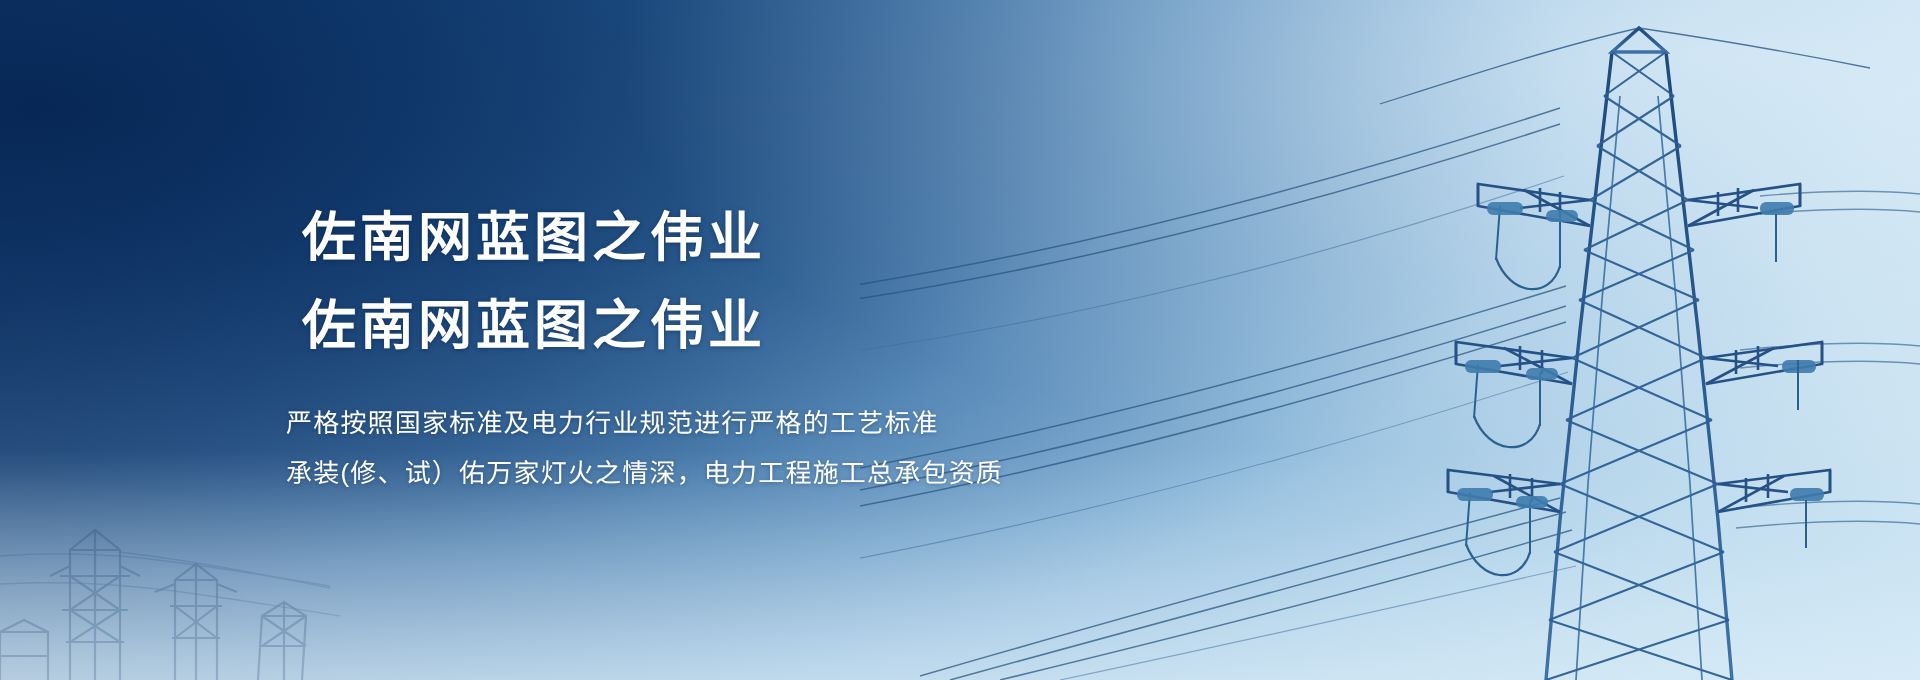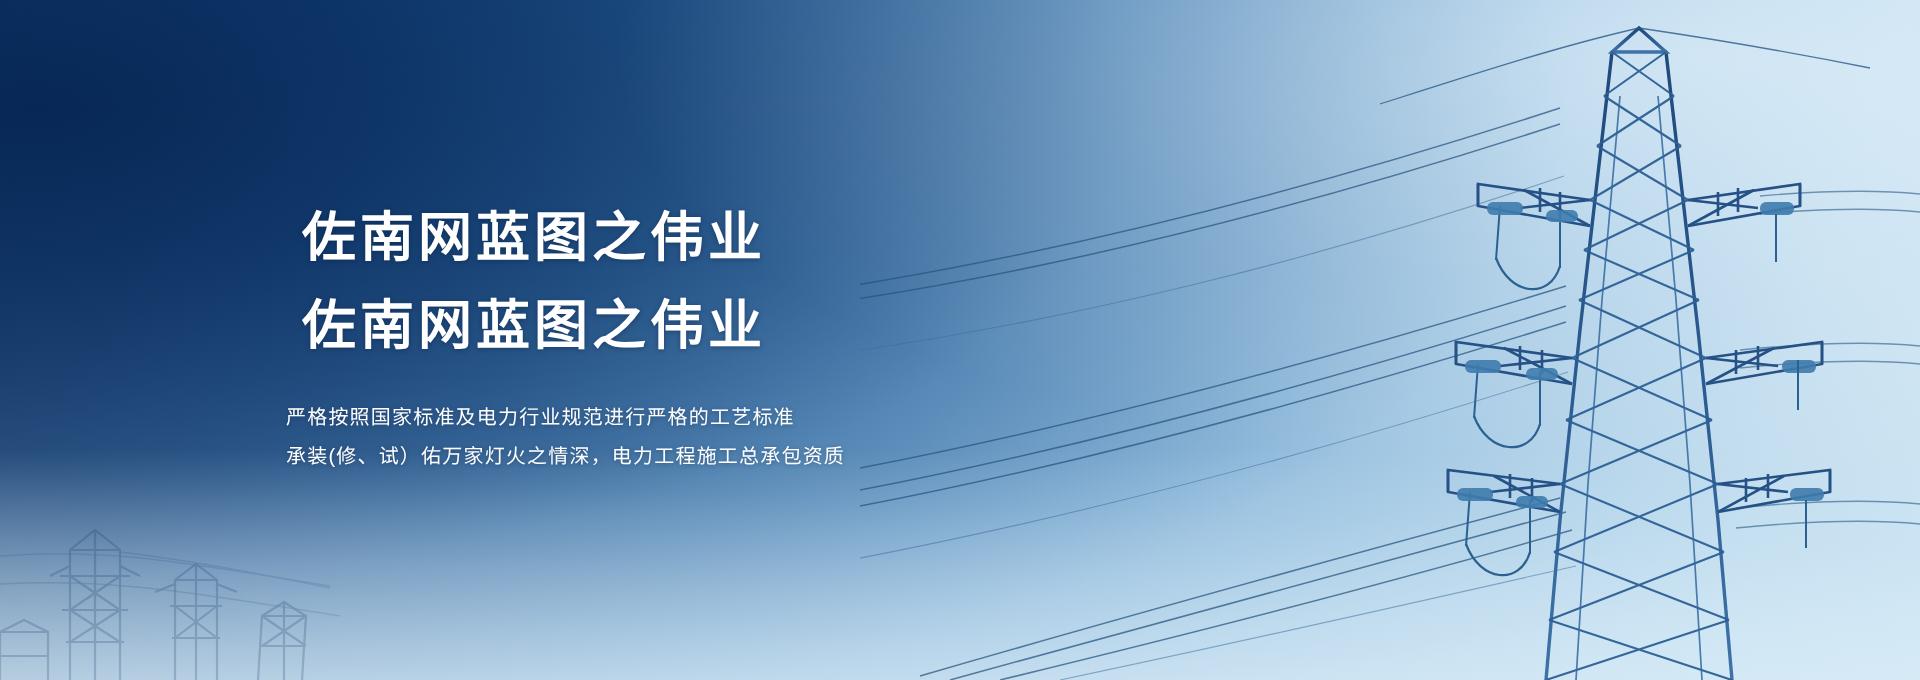--- a/index.html
+++ b/index.html
@@ -105,21 +105,21 @@
     line-height: 1.33;
     margin: 16px;
     text-shadow: 0 1px 5px rgba(4,28,60,0.42);
     white-space: nowrap;
   }
   .headline.second { margin-top: 6px; }
 
   .sub-wrap { margin-top: 36px; }
   .subline {
     color: #ffffff;
-    font-size: 20px;
+    font-size: 26px;
     font-weight: normal;
     letter-spacing: 1.2px;
     line-height: 1.95;
     margin: 0;
     text-shadow: 0 1px 4px rgba(4,28,60,0.35);
     white-space: nowrap;
   }
 </style>
 </head>
 <body>

